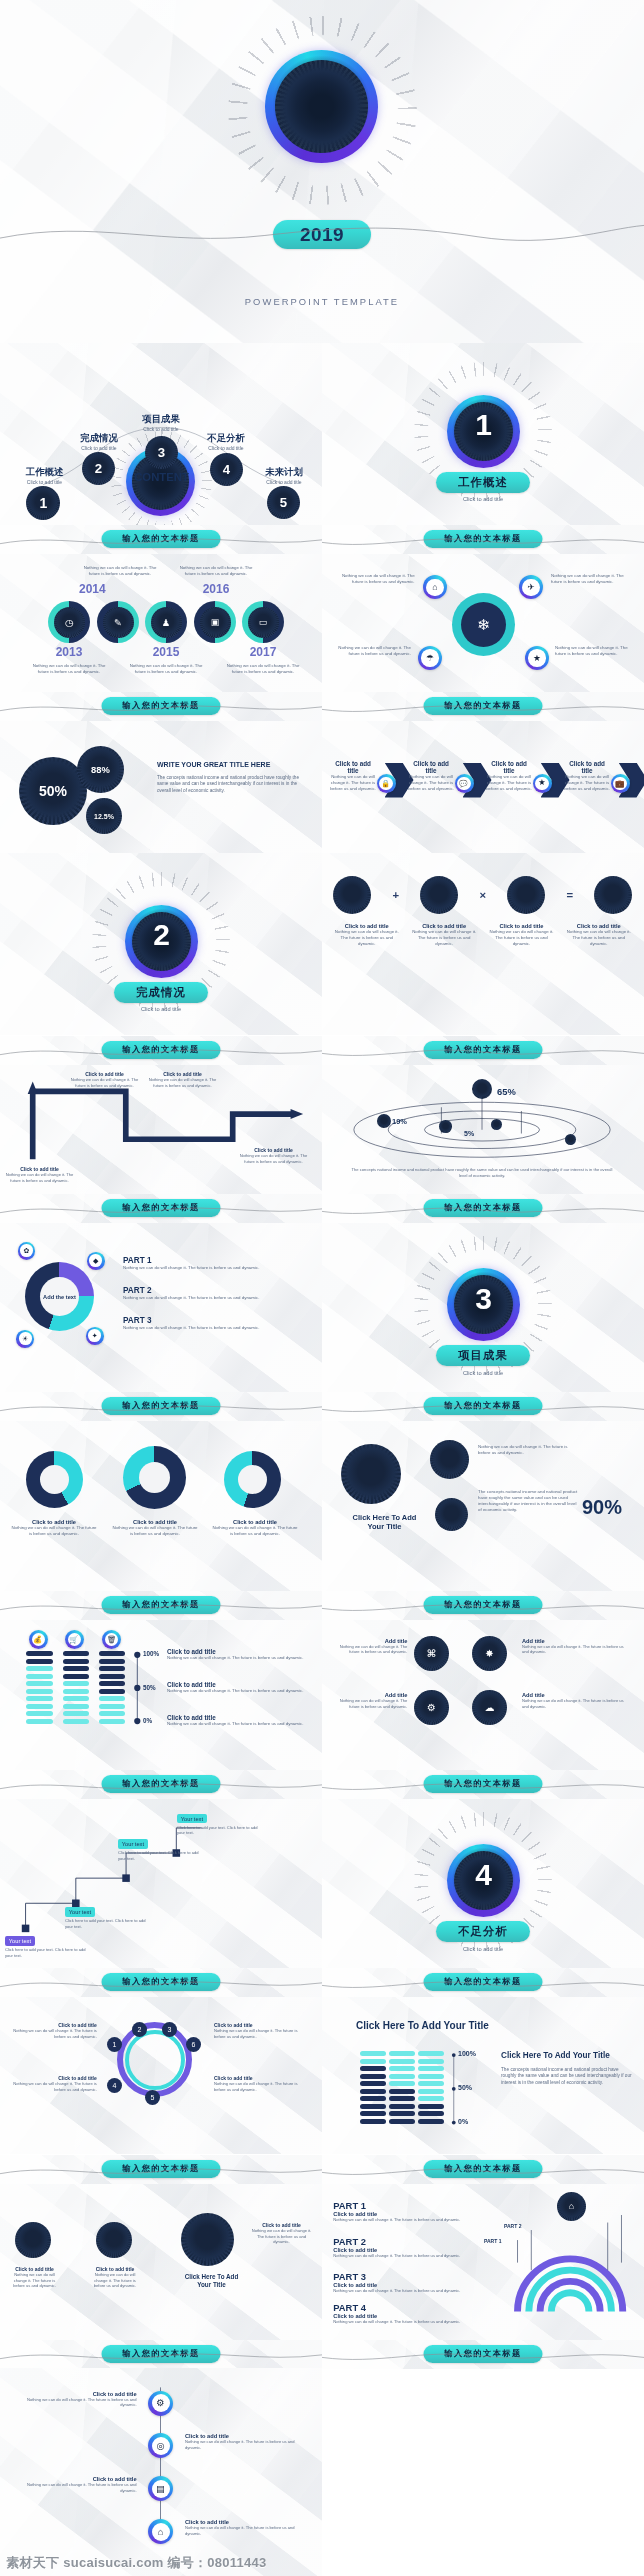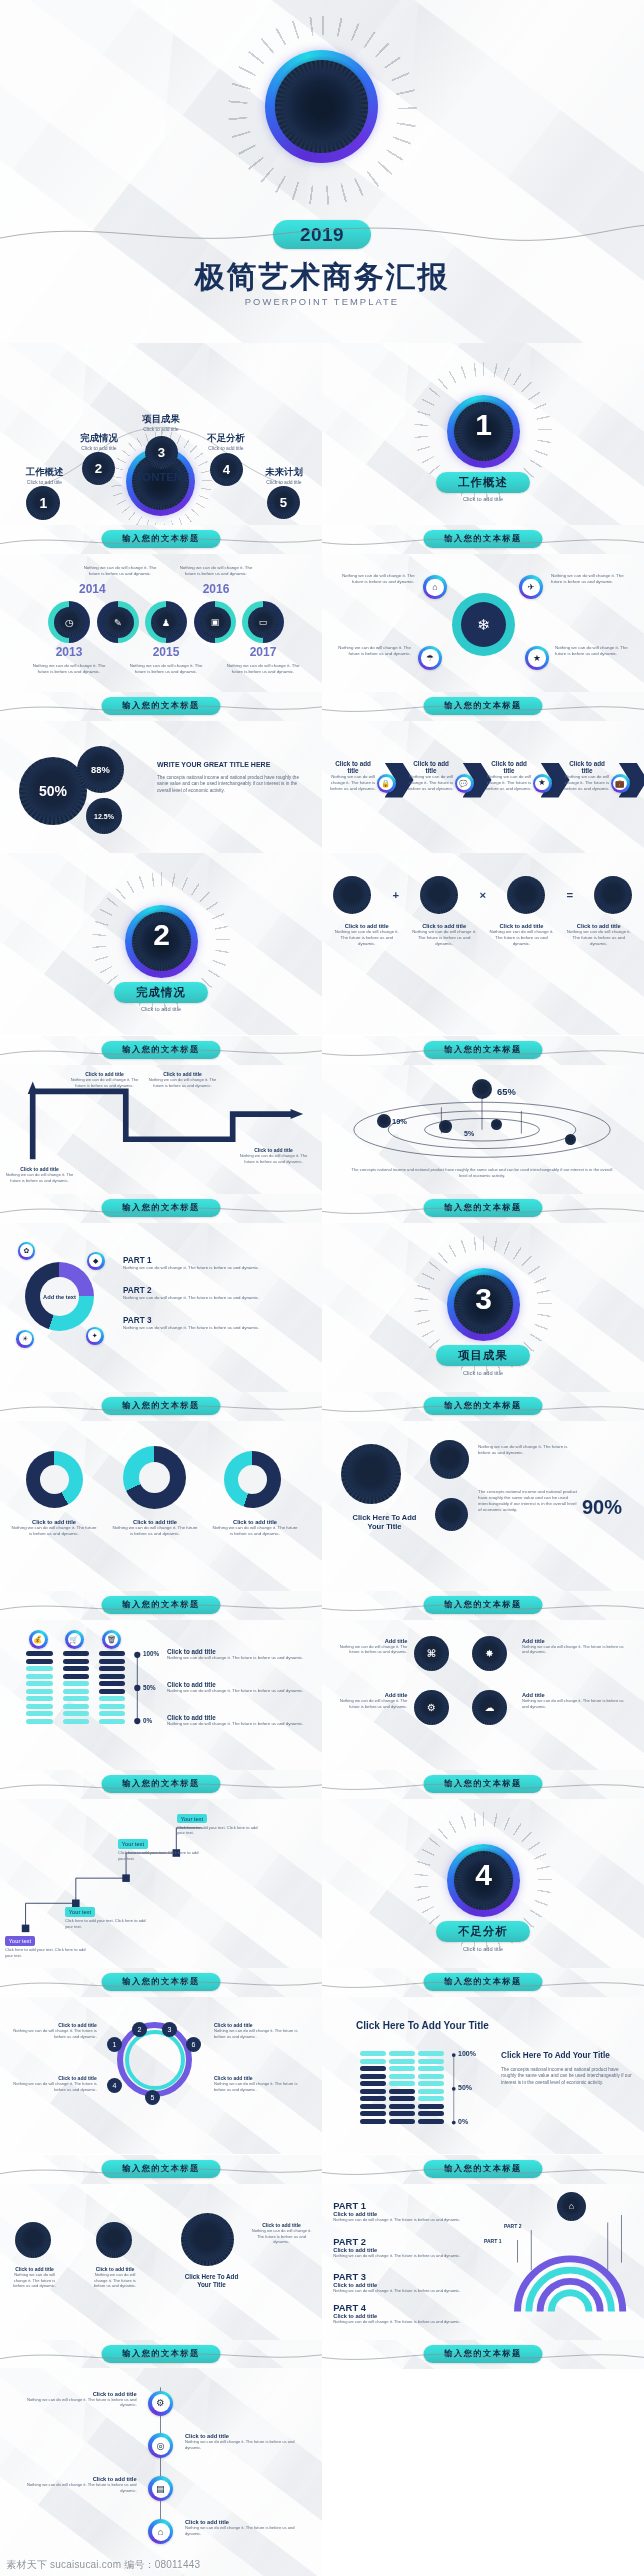--- a/index.html
+++ b/index.html
@@ -98,42 +98,41 @@
     box-shadow:0 0.6px 2.5px rgba(0,0,0,.2);
   }
   .icon-chip > span{
     width:72%;height:72%;border-radius:50%;background:#fff;
     display:flex;align-items:center;justify-content:center;
     color:#16243c; line-height:1;
   }
 
   .footer-mark{
     position:absolute; left:6.3px; bottom:3.8px; z-index:20;
-    font-size:10px; font-weight:400; color:#8e949c; letter-spacing:.02em;
+    font-size:13px; font-weight:700; color:#8e949c; letter-spacing:.02em;
     text-shadow:0 0.6px 0 #fff;
   }
 </style>
 </head>
 <body>
 
 <div class="sheet">
 
   <div class="slide" style="left:0;top:0;width:644px;height:343px;">
     <div class="netring" style="left:228px;top:15.7px;width:189px;height:189px;"></div>
     <div class="sphere" style="position:absolute;left:265px;top:50px;width:113px;height:113px;"></div>
 
     <svg class="wave" style="top:214px;height:38px" viewBox="0 0 1024 60" preserveAspectRatio="none">
       <path d="M0,38 C150,8 260,52 420,34 C560,18 640,18 760,36 C880,54 960,24 1024,18" fill="none" stroke="#8b8f96" stroke-width="1.1"></path>
     </svg>
 
     <div class="cap-pill" style="top:220px;width:98px;height:29px;font-size:19px;letter-spacing:.02em;color:#17305a;align-items:center;">
       <span>2019</span>
     </div>
 
-    <div class="ttl-cn" style="position:absolute;left:0;top:257px;width:644px;text-align:center;font-size:30px;letter-spacing:.06em;">极简艺术商务汇报</div>
     <div class="ttl-en" style="position:absolute;left:0;top:296px;width:644px;text-align:center;font-size:9.4px;">POWERPOINT TEMPLATE</div>
   </div>
 
   <div class="slide" style="left:0;top:343px;width:322px;height:182px;">
     <div class="netring" style="left:111px;top:88px;width:101px;height:101px;"></div>
     <div class="sphere" style="position:absolute;left:126px;top:104px;width:69px;height:69px;"></div>
     <div style="position:absolute;left:111px;top:128px;width:101px;text-align:center;font-size:11.3px;font-weight:700;color:#17305a;">CONTENT</div>
 
     <svg style="position:absolute;left:0;top:35px;width:322px;height:113px;z-index:1" viewBox="0 0 512 180" width="322" height="113">
       <path d="M68,170 C120,150 150,120 172,105 C225,70 290,70 340,105 C365,122 400,150 448,168" fill="none" stroke="#9aa0ab" stroke-width="1"></path>

